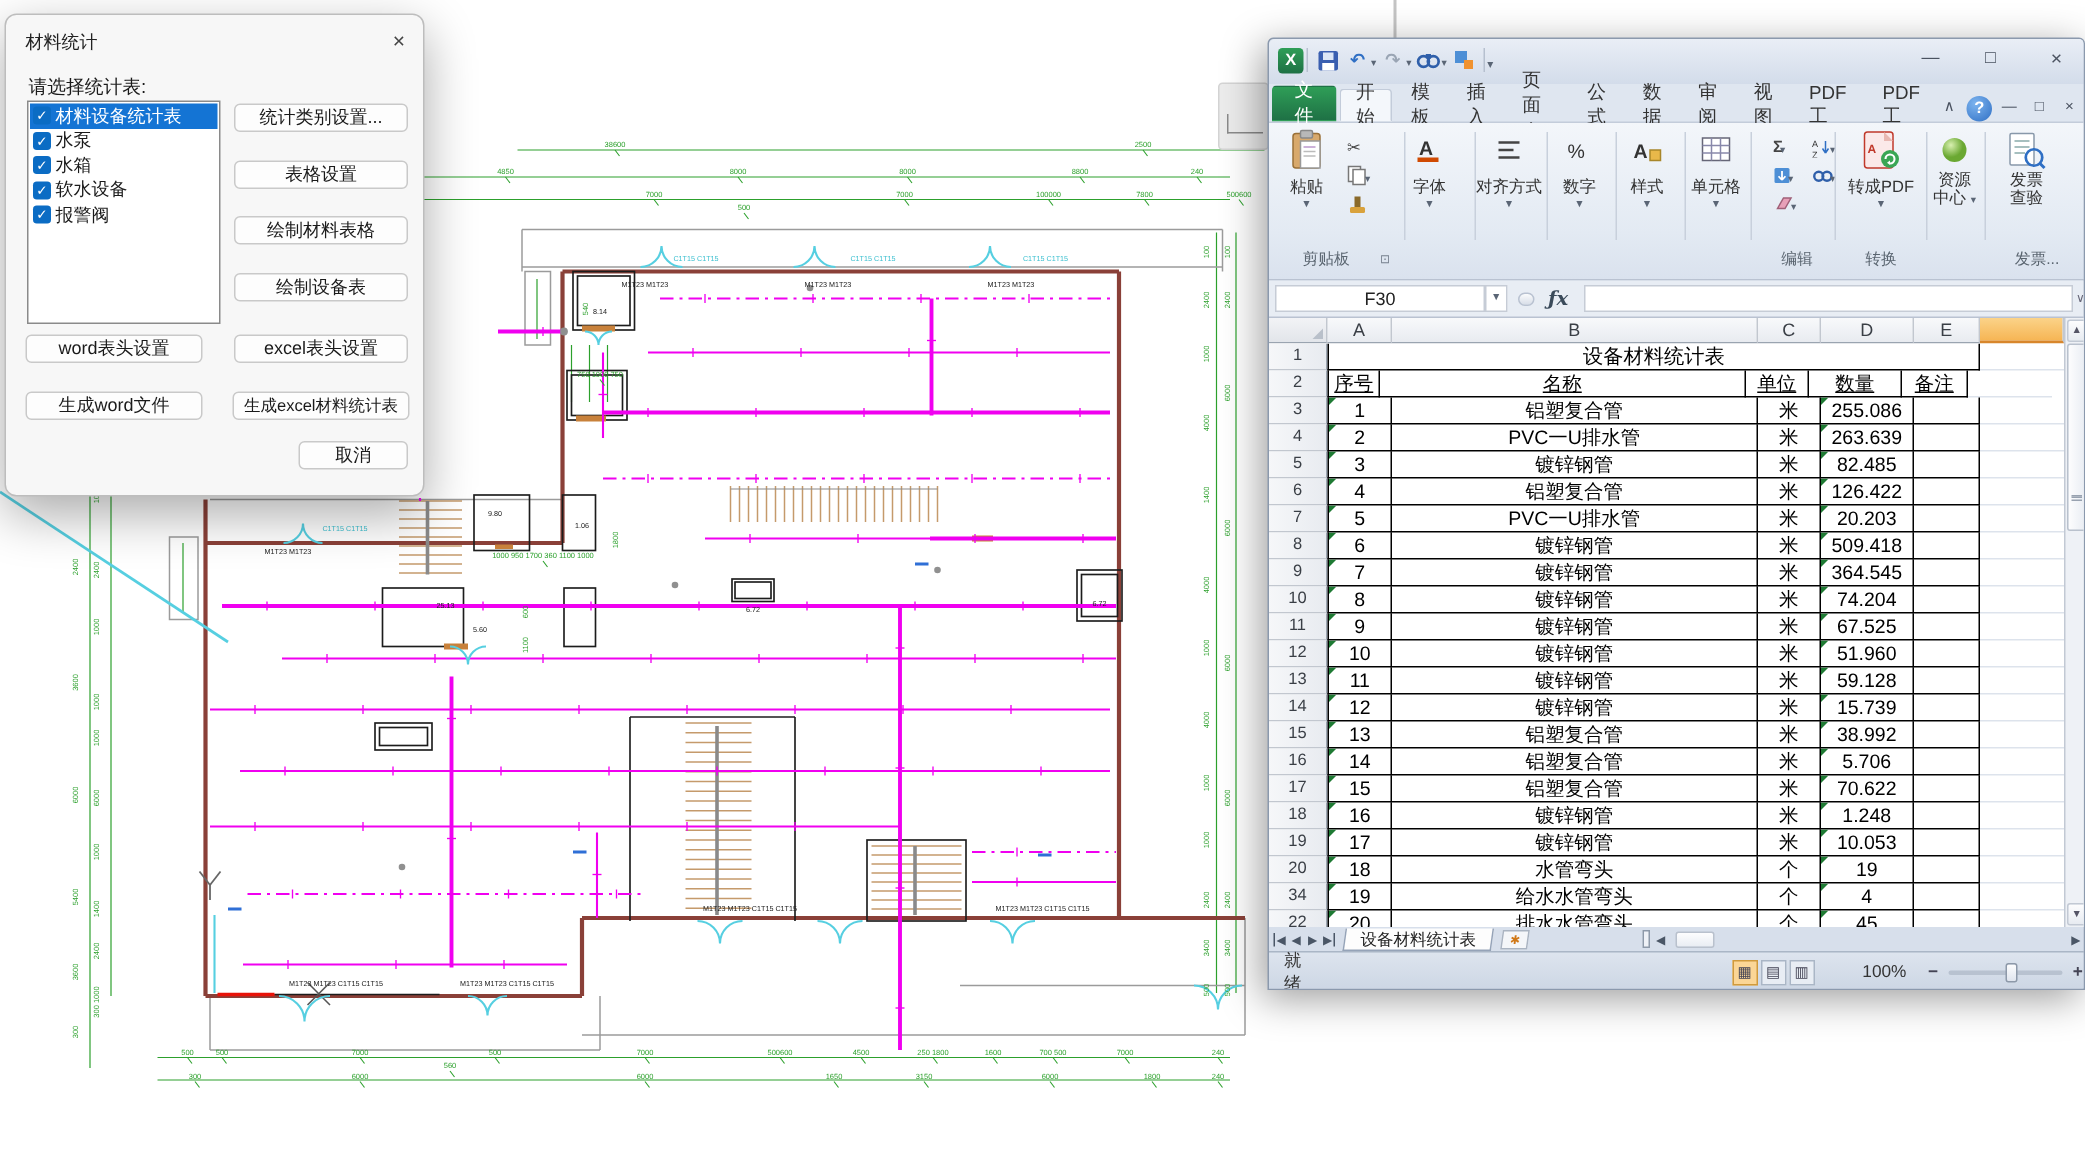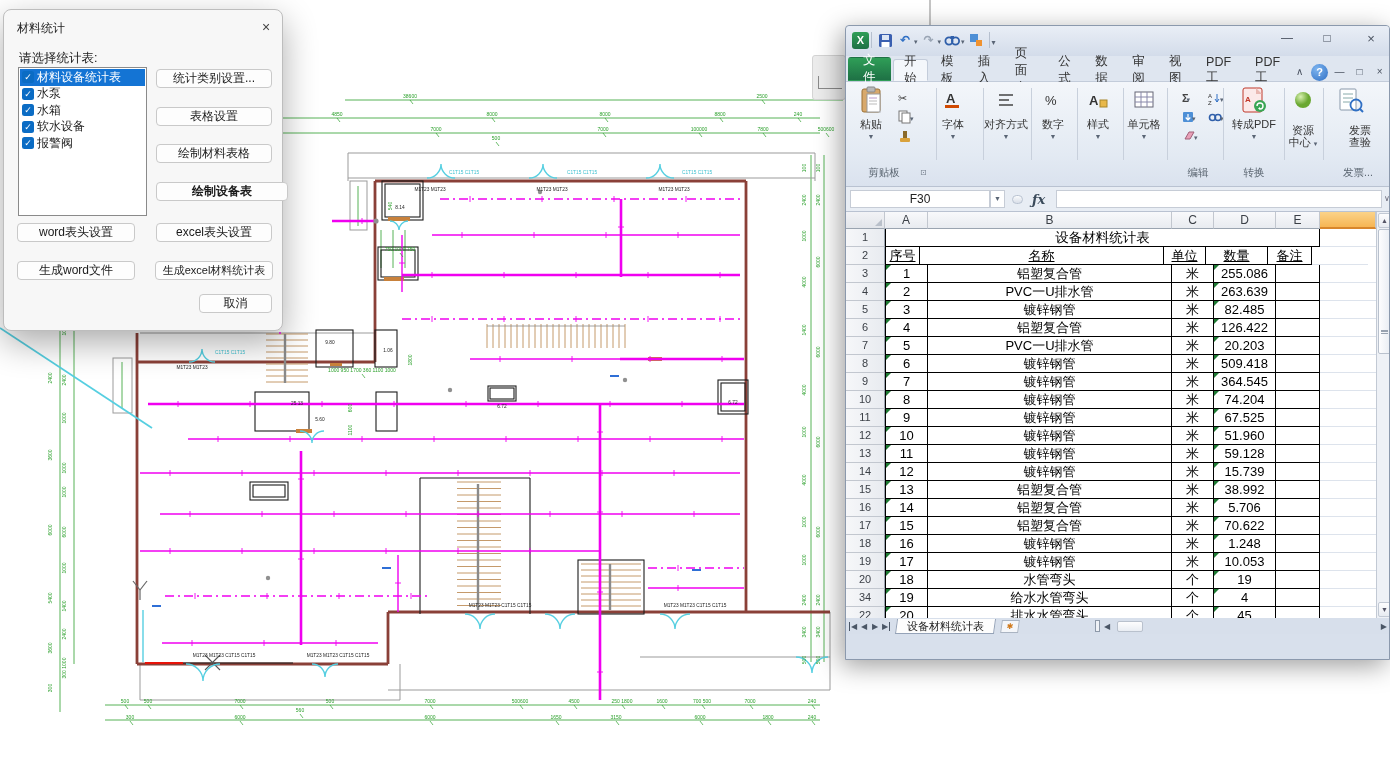--- a/index.html
+++ b/index.html
@@ -51,21 +51,21 @@
   .tei.help { background:radial-gradient(circle at 35% 30%,#7db4ef,#2f6fc4); color:#fff; border-radius:50%; font-weight:bold; font-size:11px; }
 
   #xl-ribbon { left:0; top:56px; width:545px; height:105px; background:linear-gradient(#f3f6fa,#e3eaf3 70%,#dae2ee); border-bottom:1px solid #b9c2d1; }
   .rdiv { position:absolute; top:6px; width:1px; height:72px; background:#c8d0dc; }
   .rgl { position:absolute; top:84px; font-size:10.5px; color:#5a6570; transform:translateX(-50%); white-space:nowrap; }
   .bigbtn { position:absolute; top:4px; width:44px; text-align:center; transform:translateX(-50%); }
   .bigbtn .ic { height:28px; display:flex; align-items:center; justify-content:center; }
   .bigbtn .lb { font-size:11px; color:#333; margin-top:3px; white-space:nowrap; }
   .bigbtn .dr { font-size:7px; color:#5a6575; margin-top:1px; }
   .small-ic { position:absolute; width:20px; height:16px; display:flex; align-items:center; font-size:11px; color:#444; }
-  .two-line { line-height:12px; font-size:11px; color:#333; margin-top:10px; }
+  .two-line { line-height:12px; font-size:11px; color:#333; margin-top:0; }
 
   #xl-formula { left:0; top:161px; width:545px; height:25px; background:#e8edf4; border-bottom:1px solid #b9c2d1; }
   .fld { position:absolute; background:#fff; border:1px solid #c6ccd6; height:18px; top:3px; font-size:12px; }
   #name-box { left:4px; width:140px; text-align:center; line-height:16px; color:#222; }
   #nb-drop { left:144px; width:15px; text-align:center; font-size:7px; line-height:16px; color:#5a6575; }
   .fx { position:absolute; left:186px; top:5px; font-family:"DejaVu Serif",serif; font-style:italic; font-weight:bold; font-size:13px; color:#3a4a5a; }
   #fml-field { left:210px; width:326px; }
   .fml-exp { position:absolute; left:538px; top:7px; font-size:8px; color:#667; }
 
   
@@ -574,21 +574,21 @@
         </div>
         <div class="lst-item">
           <span class="cbx">✓</span>
           <span>报警阀</span>
         </div>
       </div>
   <div id="dlg-btns-right">
         <div class="dbtn" style="left: 152px; top: 59px; width: 116px; height: 19px;">统计类别设置...</div>
         <div class="dbtn" style="left: 152px; top: 97px; width: 116px; height: 19px;">表格设置</div>
         <div class="dbtn" style="left: 152px; top: 134px; width: 116px; height: 19px;">绘制材料表格</div>
-        <div class="dbtn" style="left: 152px; top: 172px; width: 132px; height: 19px; font-weight: bold;">绘制设备表</div>
+        <div class="dbtn" style="left: 152px; top: 172px; width: 116px; height: 19px;">绘制设备表</div>
       </div>
   <div class="dbtn" style="left:13px;top:213px;width:118px;height:19px;">word表头设置</div>
   <div class="dbtn" style="left:152px;top:213px;width:116px;height:19px;">excel表头设置</div>
   <div class="dbtn" style="left:13px;top:251px;width:118px;height:19px;">生成word文件</div>
   <div class="dbtn" style="left:151px;top:251px;width:118px;height:19px;font-size:11px;">生成excel材料统计表</div>
   <div class="dbtn" style="left:195px;top:284px;width:73px;height:19px;">取消</div>
 </div>
 
 <div id="excel" class="abs">
   <div id="xl-titlebar" class="abs">
@@ -796,21 +796,21 @@
                 <radialGradient id="orb" cx="0.35" cy="0.3">
                   <stop offset="0" stop-color="#d8f0b0"></stop>
                   <stop offset="1" stop-color="#6aa832"></stop>
                 </radialGradient>
               </defs>
             </svg>
       </div>
       <div class="two-line"><span>资源</span><br><span>中心</span> <span style="font-size:7px;color:#5a6575;">▾</span></div>
     </div>
 
-    <div class="bigbtn" style="left:505px;width:40px;text-align:right;">
+    <div class="bigbtn" style="left:505px;width:40px;">
       <div class="ic">
         <svg width="26" height="26">
               <rect x="2" y="2" width="16" height="21" rx="1" fill="#fff" stroke="#8898aa"></rect>
               <line x1="5" y1="7" x2="15" y2="7" stroke="#8aa"></line>
               <line x1="5" y1="11" x2="15" y2="11" stroke="#8aa"></line>
               <line x1="5" y1="15" x2="12" y2="15" stroke="#8aa"></line>
               <circle cx="18" cy="18" r="5.5" fill="none" stroke="#2f6fc4" stroke-width="1.8"></circle>
               <line x1="22" y1="22" x2="25" y2="25" stroke="#2f6fc4" stroke-width="2"></line>
             </svg>
       </div>
@@ -1066,15 +1066,29 @@
         </div>
     <div class="ins-tab">✱</div>
     <div class="tab-split">
           <span style="width:5px;height:12px;border:1px solid #8d99a9;background:#eef1f6;display:inline-block;"></span>
           <span class="navb">◀</span>
         </div>
     <div class="hthumb"></div>
     <div class="tb-right">▶</div>
   </div>
 
+  <div id="xl-status" class="abs">
+    <span id="st-ready">就绪</span>
+    <div style="margin-left:276px;display:flex;">
+      <div class="vw on">▦</div>
+      <div class="vw">▤</div>
+      <div class="vw">▥</div>
+    </div>
+    <span class="zoomlbl">100%</span>
+    <span class="zbtn" style="margin-left:12px;">−</span>
+    <div class="ztrack">
+          <div class="zthumb"></div>
+        </div>
+    <span class="zbtn">+</span>
+  </div>
 </div>
 
 </div>
 
 </body></html>

